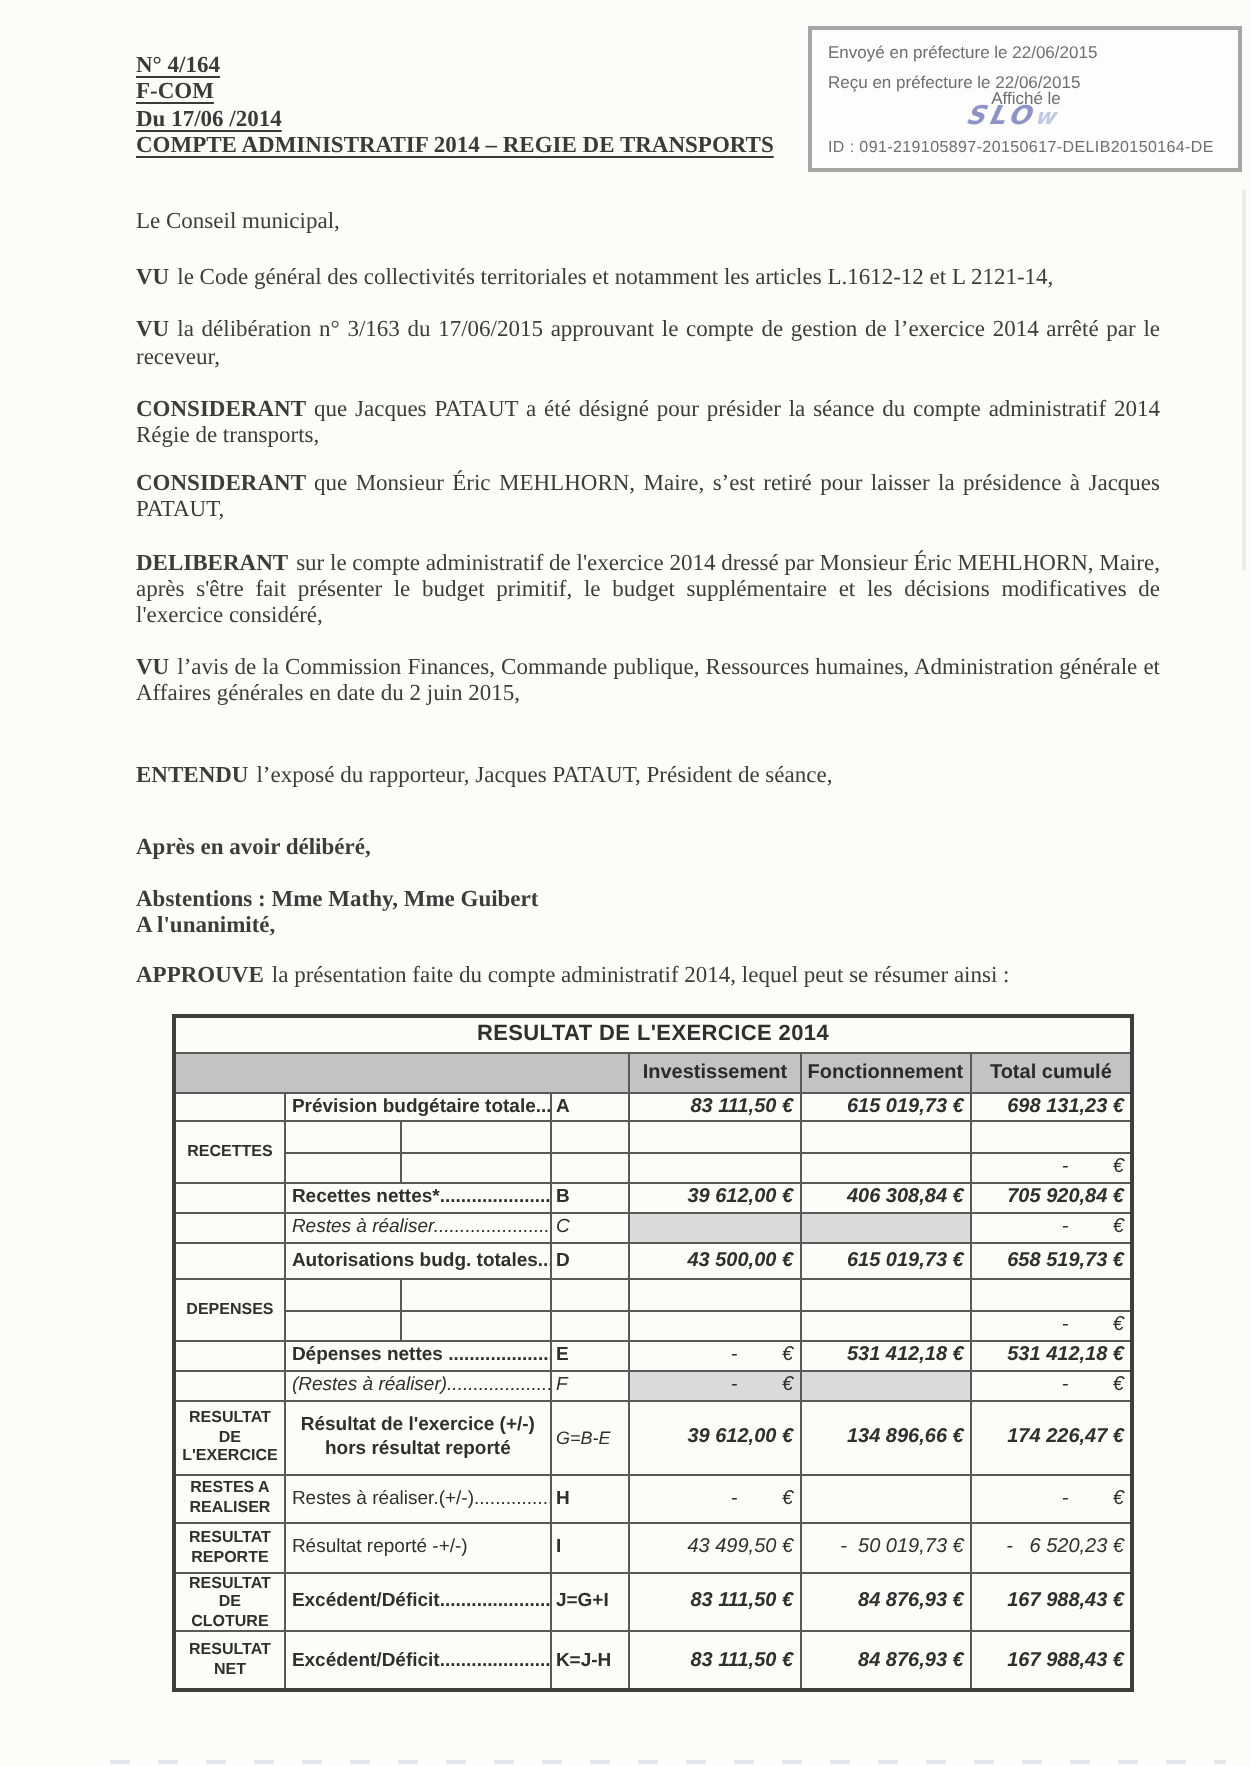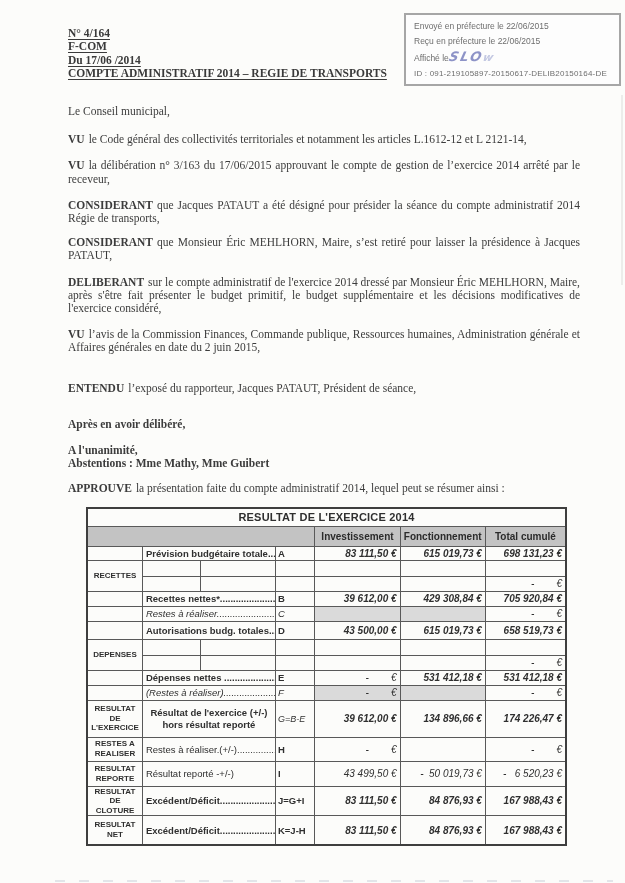--- a/index.html
+++ b/index.html
@@ -15,21 +15,21 @@
 
   
   .stamp{
     position:absolute;top:13px;left:404px;width:198px;
     border:2px solid #a6a6a6;background:#fdfdfd;
     padding:6px 7px 4px 8px;
     font-family:"Liberation Sans", sans-serif;
     font-size:8.5px;color:#6e6e6e;line-height:10px;
   }
   .stamp-line{margin-bottom:5px;white-space:nowrap;}
-  .stamp-flex{display:flex;justify-content:flex-start;align-items:center;height:13px;}
+  .stamp-flex{display:flex;justify-content:flex-end;align-items:center;height:13px;flex-direction:column;}
   .slo{font-family:"DejaVu Sans", sans-serif;font-weight:bold;font-style:italic;
        font-size:13px;letter-spacing:2px;color:#8d93c7;transform:skewX(-14deg);
        display:inline-block;margin-right:14px;}
   .slo-swoosh{color:#c3c8e2;font-size:11px;letter-spacing:0;}
   .stamp-id{font-size:8px;letter-spacing:.2px;margin-bottom:1px;}
 
   
   .doc-header{
     position:absolute;top:27px;left:68px;
     font-weight:bold;font-size:11.5px;line-height:13.4px;color:#3a3a3a;
@@ -121,22 +121,22 @@
 
     <p><b class="lead">DELIBERANT</b><span>sur le compte administratif de l'exercice 2014 dressé par Monsieur Éric MEHLHORN, Maire, après s'être fait présenter le budget primitif, le budget supplémentaire et les décisions modificatives de l'exercice considéré,</span></p>
 
     <p class="mb27"><b class="lead">VU</b><span>l’avis de la Commission Finances, Commande publique, Ressources humaines, Administration générale et Affaires générales en date du 2 juin 2015,</span></p>
 
     <p class="mb23"><b class="lead">ENTENDU</b><span>l’exposé du rapporteur, Jacques PATAUT, Président de séance,</span></p>
 
     <p class="bold">Après en avoir délibéré,</p>
 
     <p class="bold mb12">
+      <span style="display:block">Abstentions : Mme Mathy, Mme Guibert</span>
       <span style="display:block">A l'unanimité,</span>
-      <span style="display:block">Abstentions : Mme Mathy, Mme Guibert</span>
     </p>
 
     <p><b class="lead">APPROUVE</b><span>la présentation faite du compte administratif  2014, lequel peut se résumer ainsi :</span></p>
   </div>
 
   <div class="table-wrap">
     <table>
       <tbody>
         <tr style="height:18px">
           <td class="t-title" colspan="6">RESULTAT DE L'EXERCICE 2014</td>
@@ -172,21 +172,21 @@
           <td class="money c-inv"></td>
           <td class="money c-fonc"></td>
           <td class="money c-tot reg">-&nbsp;&nbsp;&nbsp;&nbsp;&nbsp;&nbsp;&nbsp;&nbsp;€</td>
         </tr>
 
         <tr style="height:15px">
           <td class="group"></td>
           <td class="label">Recettes nettes*.......................................</td>
           <td class="letter">B</td>
           <td class="money c-inv">39 612,00 €</td>
-          <td class="money c-fonc">429 308,84 €</td>
+          <td class="money c-fonc">406 308,84 €</td>
           <td class="money c-tot">705 920,84 €</td>
         </tr>
 
         <tr style="height:15px">
           <td class="group"></td>
           <td class="label italic">Restes à réaliser......................................</td>
           <td class="letter italic">C</td>
           <td class="money c-inv shaded"></td>
           <td class="money c-fonc shaded"></td>
           <td class="money c-tot reg">-&nbsp;&nbsp;&nbsp;&nbsp;&nbsp;&nbsp;&nbsp;&nbsp;€</td>

